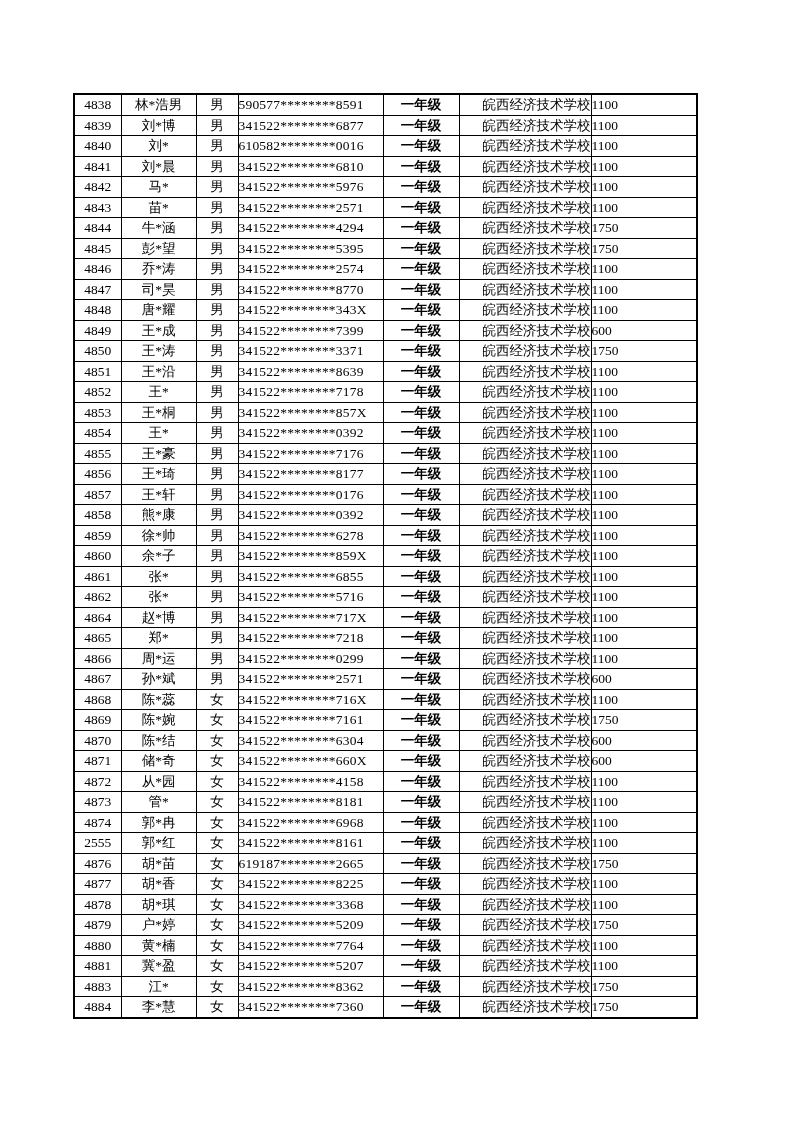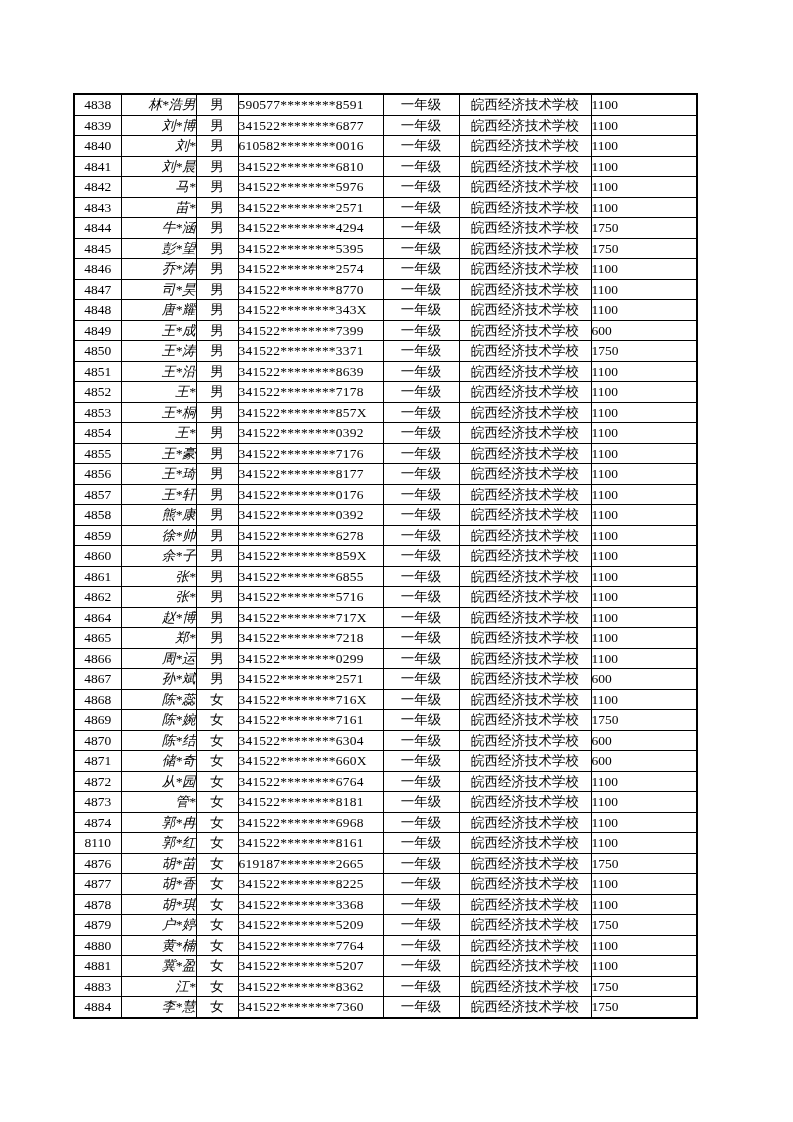--- a/index.html
+++ b/index.html
@@ -30,25 +30,25 @@
   }
   table.roster td {
     border: 1px solid #000000;
     padding: 0;
     height: 19.5px;
     white-space: nowrap;
     overflow: hidden;
     vertical-align: middle;
   }
   td.c0 { text-align: center; }                      
-  td.c1 { text-align: right; padding-left: 4px; font-style: italic; }     
+  td.c1 { text-align: center; padding-left: 4px; }     
   td.c2 { text-align: center; }                      
   td.c3 { text-align: left; padding-left: 2px; letter-spacing: 0.2px; } 
-  td.c4 { text-align: center; }                      
-  td.c5 { text-align: center; }                      
+  td.c4 { text-align: center; font-weight: bold; }                      
+  td.c5 { text-align: right; }                      
   td.c6 { }                      
 </style>
 </head>
 <body>
 
 <div class="page">
   <table class="roster">
     <colgroup>
       <col style="width:47px">
       <col style="width:75px">
@@ -353,21 +353,21 @@
           <td class="c2">女</td>
           <td class="c3">341522********660X</td>
           <td class="c4">一年级</td>
           <td class="c5">皖西经济技术学校</td>
           <td class="c6">600</td>
         </tr>
         <tr>
           <td class="c0">4872</td>
           <td class="c1">从*园</td>
           <td class="c2">女</td>
-          <td class="c3">341522********6764</td>
+          <td class="c3">341522********4158</td>
           <td class="c4">一年级</td>
           <td class="c5">皖西经济技术学校</td>
           <td class="c6">1100</td>
         </tr>
         <tr>
           <td class="c0">4873</td>
           <td class="c1">管*</td>
           <td class="c2">女</td>
           <td class="c3">341522********8181</td>
           <td class="c4">一年级</td>
@@ -377,21 +377,21 @@
         <tr>
           <td class="c0">4874</td>
           <td class="c1">郭*冉</td>
           <td class="c2">女</td>
           <td class="c3">341522********6968</td>
           <td class="c4">一年级</td>
           <td class="c5">皖西经济技术学校</td>
           <td class="c6">1100</td>
         </tr>
         <tr>
-          <td class="c0">8110</td>
+          <td class="c0">2555</td>
           <td class="c1">郭*红</td>
           <td class="c2">女</td>
           <td class="c3">341522********8161</td>
           <td class="c4">一年级</td>
           <td class="c5">皖西经济技术学校</td>
           <td class="c6">1100</td>
         </tr>
         <tr>
           <td class="c0">4876</td>
           <td class="c1">胡*苗</td>

